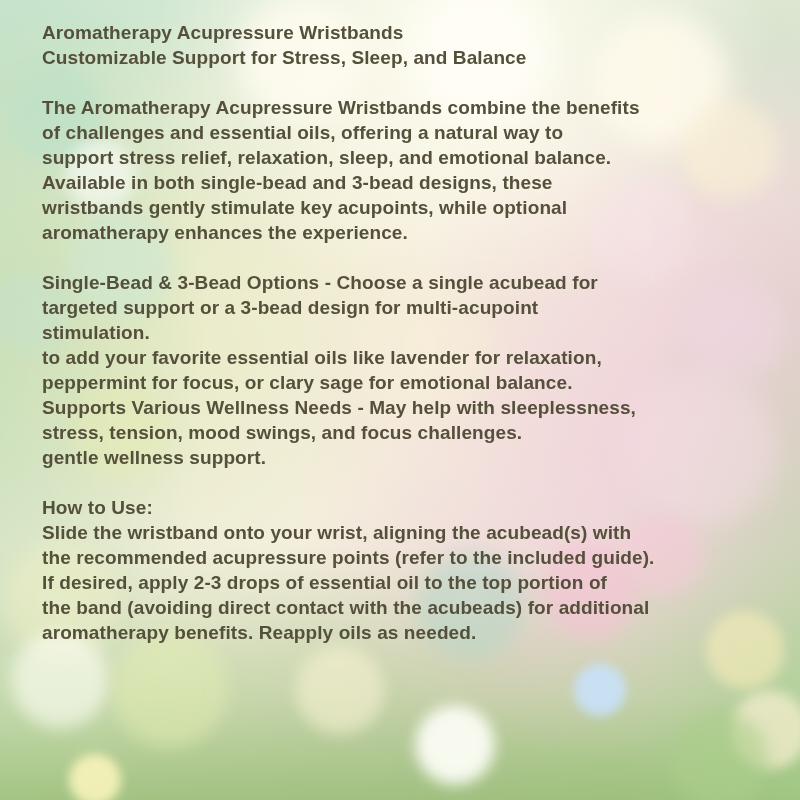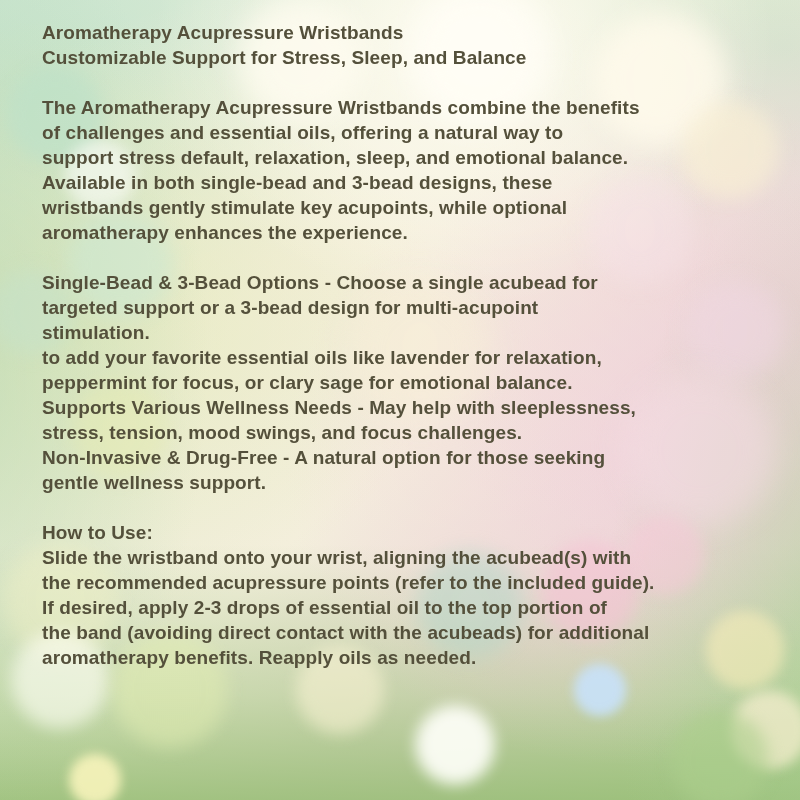--- a/index.html
+++ b/index.html
@@ -67,33 +67,32 @@
   <div class="bk" style="left:700px;top:605px;width:90px;height:90px;background:radial-gradient(circle, rgba(245,235,185,0.65) 50%, rgba(245,235,185,0) 72%);filter:blur(4px);"></div>
   <div class="bk" style="left:725px;top:685px;width:90px;height:90px;background:radial-gradient(circle, rgba(250,240,210,0.7) 50%, rgba(250,240,210,0) 72%);filter:blur(4px);"></div>
   <div class="bk" style="left:665px;top:705px;width:110px;height:110px;background:radial-gradient(circle, rgba(172,206,140,0.6) 50%, rgba(172,206,140,0) 74%);filter:blur(6px);"></div>
 
   <div id="text-layer">
     <div class="line">Aromatherapy Acupressure Wristbands</div>
     <div class="line">Customizable Support for Stress, Sleep, and Balance</div>
     <div class="line"></div>
     <div class="line">The Aromatherapy Acupressure Wristbands combine the benefits</div>
     <div class="line">of challenges and essential oils, offering a natural way to</div>
-    <div class="line">support stress default, relaxation, sleep, and emotional balance.</div>
+    <div class="line">support stress relief, relaxation, sleep, and emotional balance.</div>
     <div class="line">Available in both single-bead and 3-bead designs, these</div>
     <div class="line">wristbands gently stimulate key acupoints, while optional</div>
     <div class="line">aromatherapy enhances the experience.</div>
     <div class="line"></div>
     <div class="line">Single-Bead &amp; 3-Bead Options - Choose a single acubead for</div>
     <div class="line">targeted support or a 3-bead design for multi-acupoint</div>
     <div class="line">stimulation.</div>
     <div class="line">to add your favorite essential oils like lavender for relaxation,</div>
     <div class="line">peppermint for focus, or clary sage for emotional balance.</div>
     <div class="line">Supports Various Wellness Needs - May help with sleeplessness,</div>
     <div class="line">stress, tension, mood swings, and focus challenges.</div>
-    <div class="line">Non-Invasive &amp; Drug-Free - A natural option for those seeking</div>
     <div class="line">gentle wellness support.</div>
     <div class="line"></div>
     <div class="line">How to Use:</div>
     <div class="line">Slide the wristband onto your wrist, aligning the acubead(s) with</div>
     <div class="line">the recommended acupressure points (refer to the included guide).</div>
     <div class="line">If desired, apply 2-3 drops of essential oil to the top portion of</div>
     <div class="line">the band (avoiding direct contact with the acubeads) for additional</div>
     <div class="line">aromatherapy benefits. Reapply oils as needed.</div>
   </div>
 </div>

